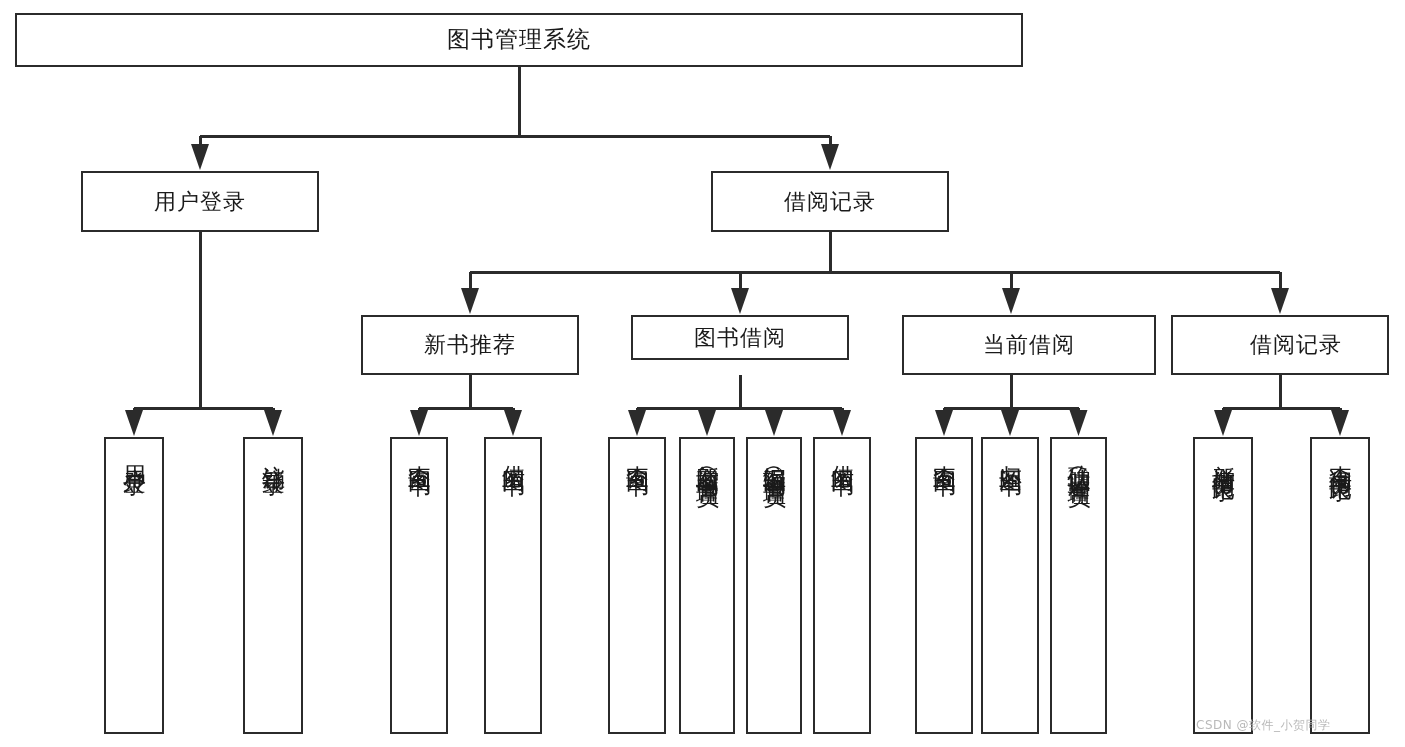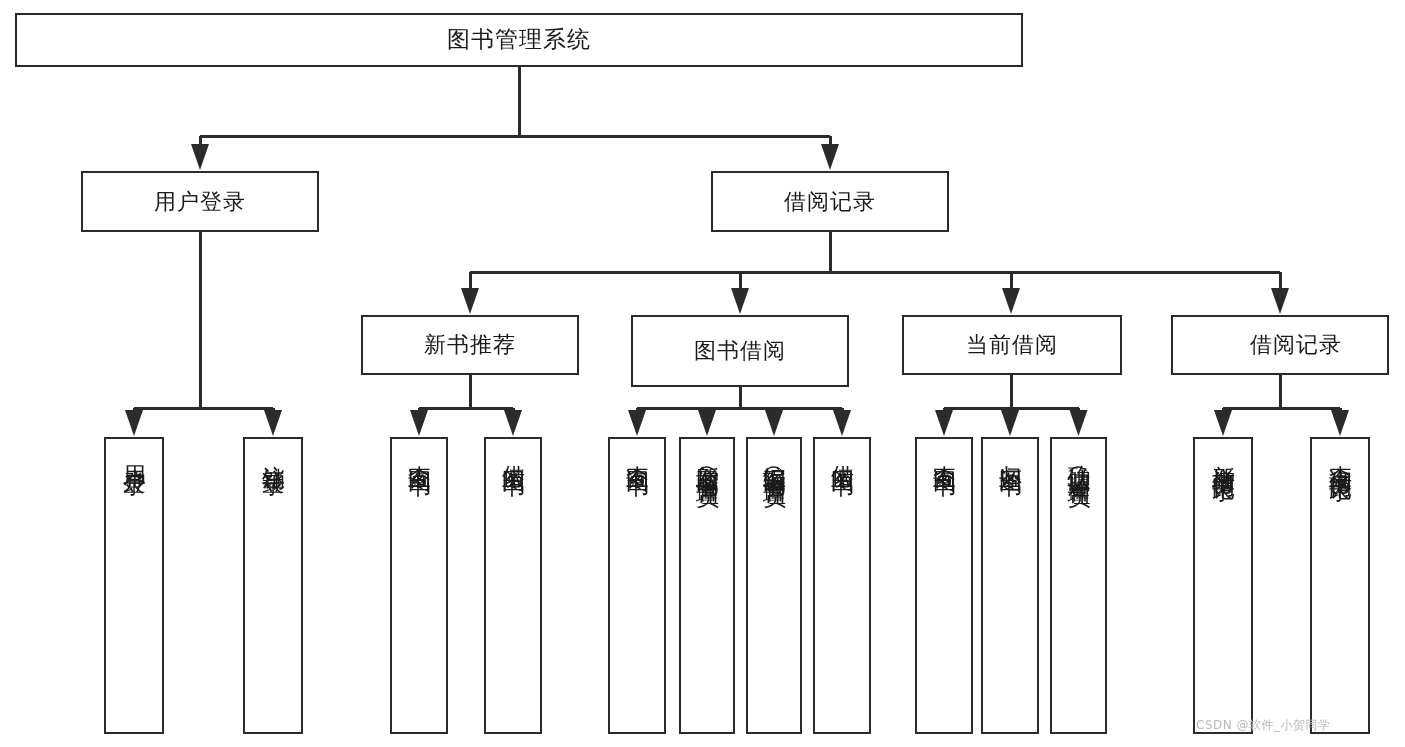--- a/index.html
+++ b/index.html
@@ -136,24 +136,24 @@
       </div>
       <div class="node horiz" style="left: 81px; top: 171px; width: 238px; height: 61px;">
         <span class="label">用户登录</span>
       </div>
       <div class="node horiz" style="left: 711px; top: 171px; width: 238px; height: 61px;">
         <span class="label">借阅记录</span>
       </div>
       <div class="node horiz" style="left: 361px; top: 315px; width: 218px; height: 60px;">
         <span class="label">新书推荐</span>
       </div>
-      <div class="node horiz" style="left: 631px; top: 315px; width: 218px; height: 72px;">
+      <div class="node horiz" style="left: 631px; top: 315px; width: 218px; height: 45px;">
         <span class="label">图书借阅</span>
       </div>
-      <div class="node horiz" style="left: 902px; top: 315px; width: 220px; height: 60px;">
+      <div class="node horiz" style="left: 902px; top: 315px; width: 254px; height: 60px;">
         <span class="label">当前借阅</span>
       </div>
       <div class="node horiz" style="left: 1171px; top: 315px; width: 218px; height: 60px; padding-left: 32px;">
         <span class="label">借阅记录</span>
       </div>
       <div class="node vert" style="left: 104px; top: 437px; width: 60px; height: 297px;">
         <span class="label">用户登录</span>
       </div>
       <div class="node vert" style="left: 243px; top: 437px; width: 60px; height: 297px;">
         <span class="label">注销登录</span>

